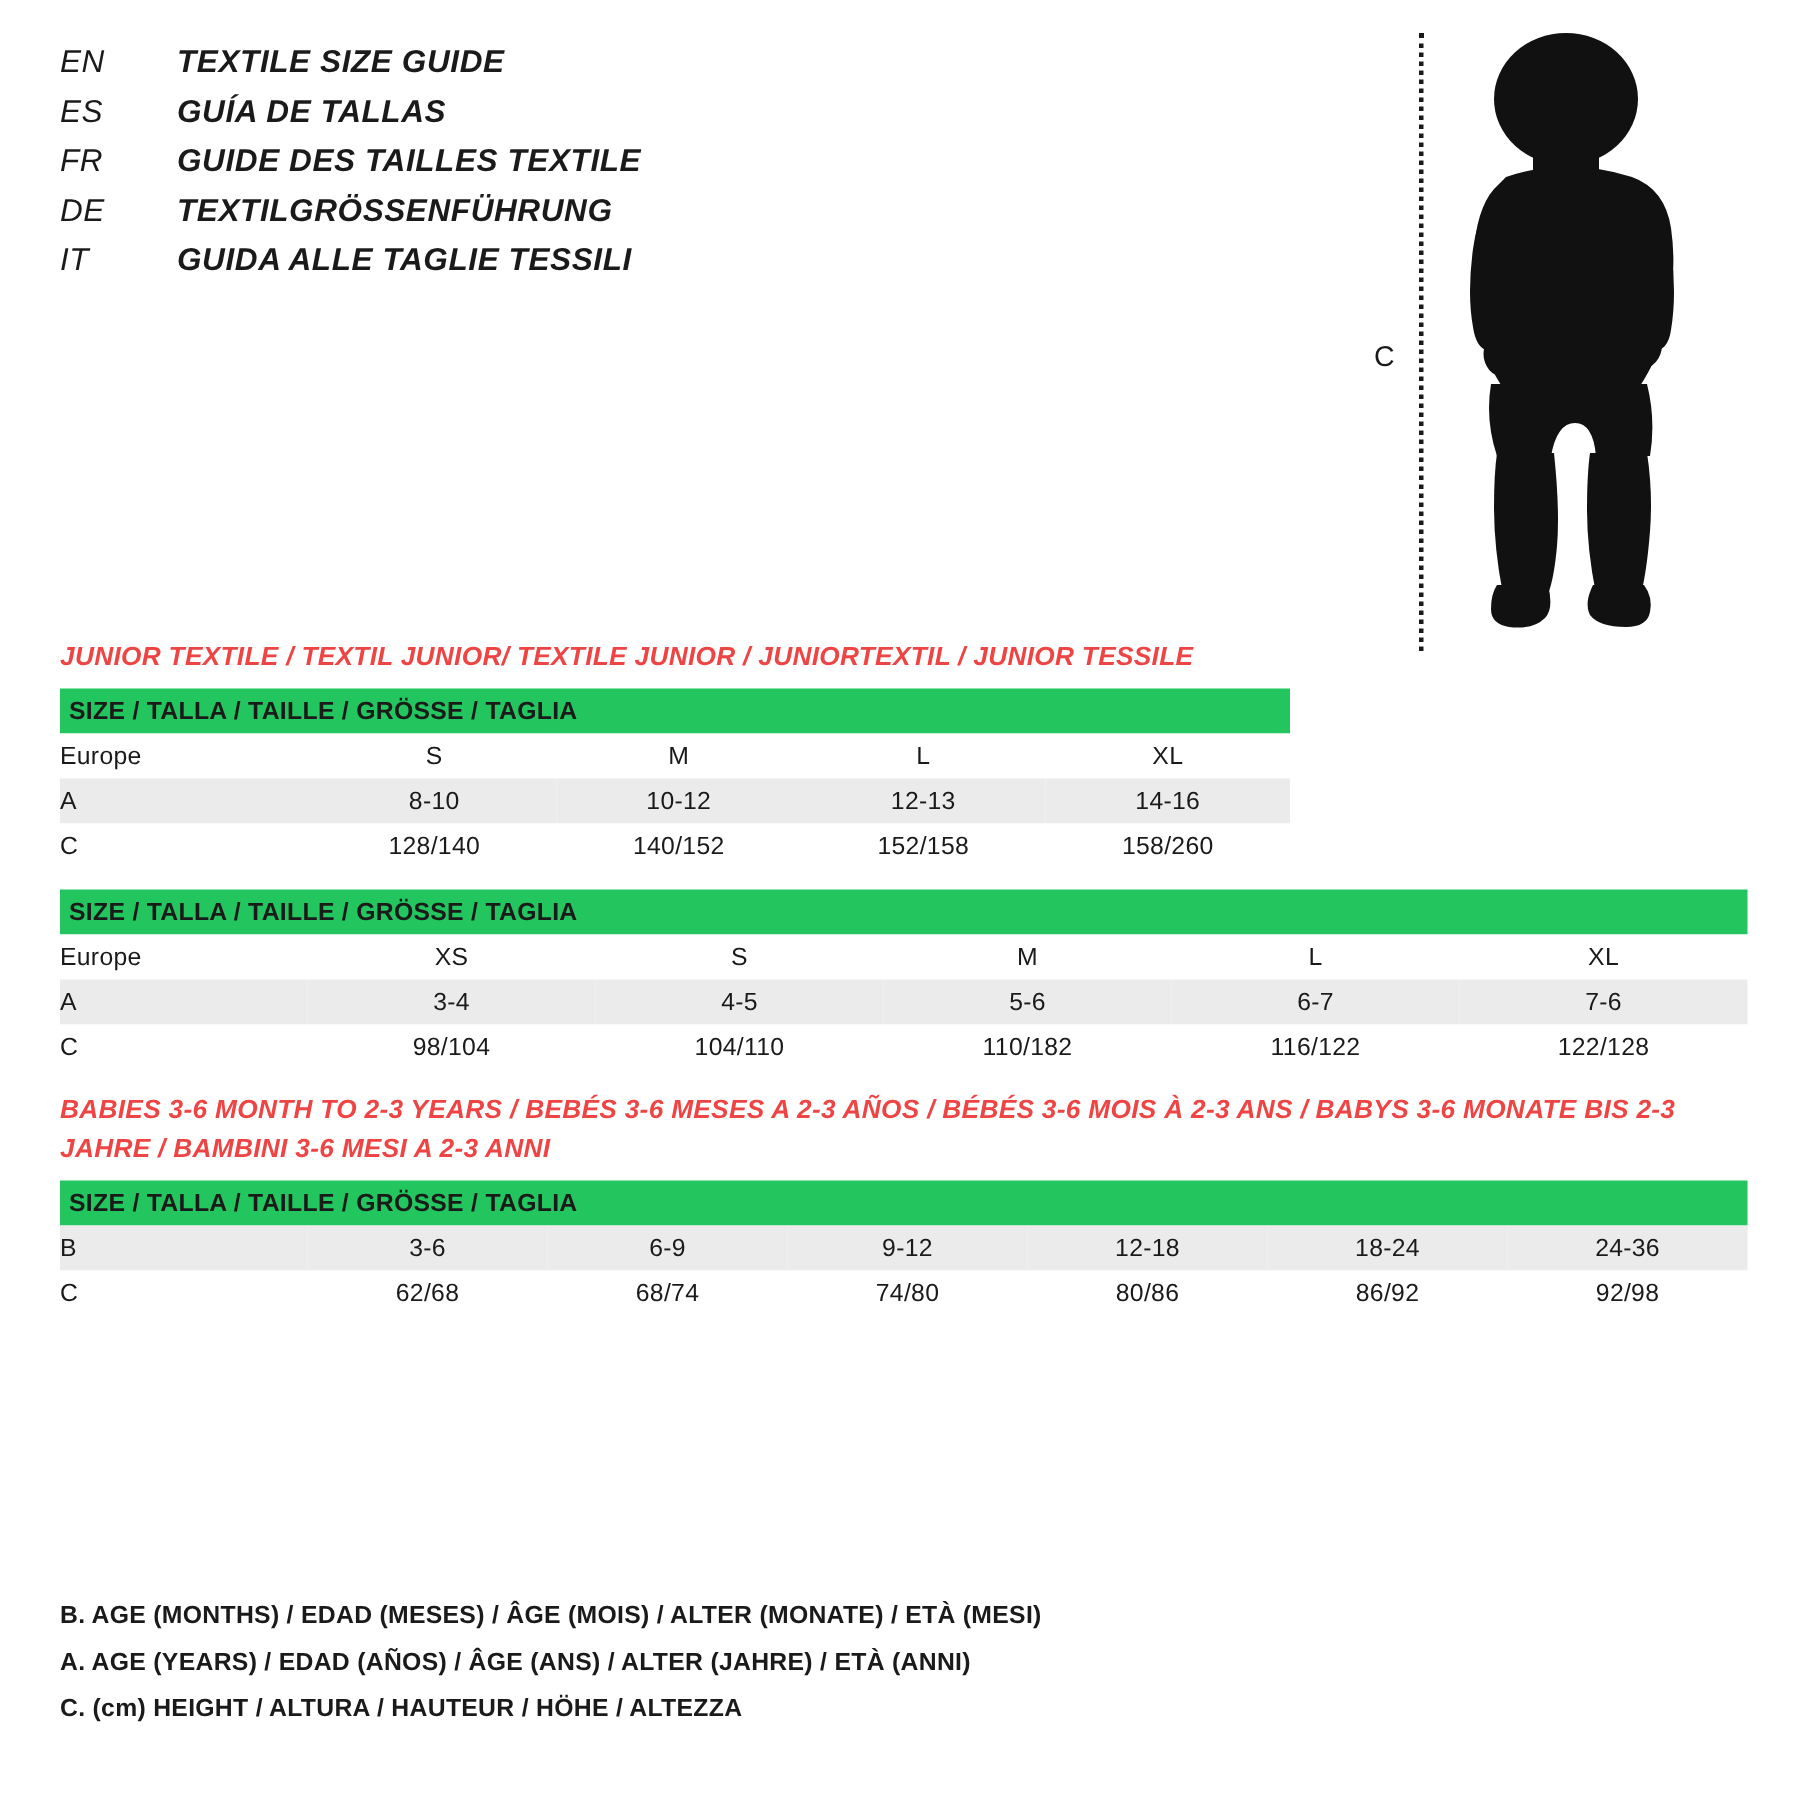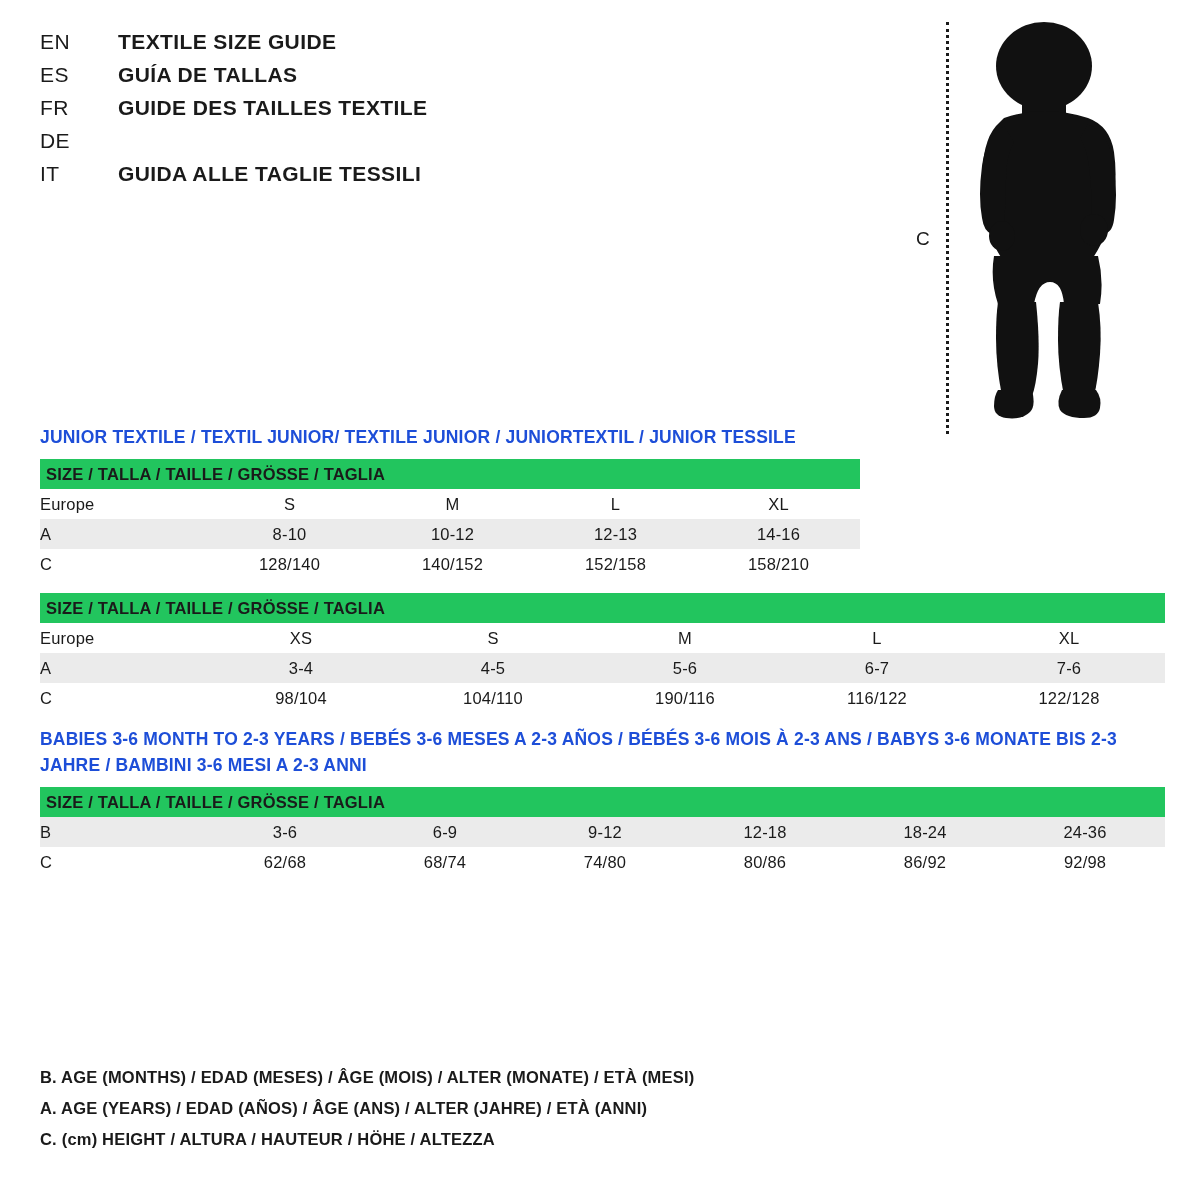--- a/index.html
+++ b/index.html
@@ -20,20 +20,21 @@
   .header {
     position: absolute;
     top: 30px;
     left: 40px;
     width: 640px;
   }
   .lang-row {
     display: flex;
     align-items: flex-end;
     margin-bottom: 9px;
+    font-style: italic;
   }
   .lang-code {
     width: 78px;
     flex: 0 0 78px;
     font-size: 21px;
     letter-spacing: 0.4px;
     color: #1a1a1a;
   }
   .lang-title {
     font-size: 21px;
@@ -79,23 +80,24 @@
     left: 40px;
     width: 1125px;
   }
   .section {
     margin-bottom: 14px;
   }
   .section-title {
     font-size: 17.5px;
     font-weight: bold;
     letter-spacing: 0.2px;
-    color: #1d4ed8;
+    color: #ef4444;
     margin-bottom: 9px;
     line-height: 1.45;
+    font-style: italic;
   }
   table.size-table {
     border-collapse: collapse;
     table-layout: fixed;
   }
   table.size-table td {
     font-size: 16.5px;
     color: #1a1a1a;
     height: 30px;
     padding: 0;
@@ -154,20 +156,21 @@
   <div class="lang-row">
     <div class="lang-code">ES</div>
     <div class="lang-title">GUÍA DE TALLAS</div>
   </div>
   <div class="lang-row">
     <div class="lang-code">FR</div>
     <div class="lang-title">GUIDE DES TAILLES TEXTILE</div>
   </div>
   <div class="lang-row">
     <div class="lang-code">DE</div>
+    <div class="lang-title">TEXTILGRÖSSENFÜHRUNG</div>
   </div>
   <div class="lang-row">
     <div class="lang-code">IT</div>
     <div class="lang-title">GUIDA ALLE TAGLIE TESSILI</div>
   </div>
 </div>
 
 <div class="figure-area">
   <div class="figure-label">C</div>
   <div class="figure-dashline"></div>
@@ -231,21 +234,21 @@
         <td class="c-val">8-10</td>
         <td class="c-val">10-12</td>
         <td class="c-val">12-13</td>
         <td class="c-val">14-16</td>
       </tr>
       <tr class="row-plain">
         <td class="c-label">C</td>
         <td class="c-val">128/140</td>
         <td class="c-val">140/152</td>
         <td class="c-val">152/158</td>
-        <td class="c-val">158/210</td>
+        <td class="c-val">158/260</td>
       </tr>
     </tbody>
       </table>
   </div>
 
   <div class="section">
     <table class="size-table tbl-children">
       <colgroup>
         <col style="width:165px">
           <col style="width:192px">
@@ -271,21 +274,21 @@
         <td class="c-val">3-4</td>
         <td class="c-val">4-5</td>
         <td class="c-val">5-6</td>
         <td class="c-val">6-7</td>
         <td class="c-val">7-6</td>
       </tr>
       <tr class="row-plain">
         <td class="c-label">C</td>
         <td class="c-val">98/104</td>
         <td class="c-val">104/110</td>
-        <td class="c-val">190/116</td>
+        <td class="c-val">110/182</td>
         <td class="c-val">116/122</td>
         <td class="c-val">122/128</td>
       </tr>
     </tbody>
       </table>
   </div>
 
   <div class="section">
     <div class="section-title">BABIES 3-6 MONTH TO 2-3 YEARS / BEBÉS 3-6 MESES A 2-3 AÑOS / BÉBÉS 3-6 MOIS À 2-3 ANS / BABYS 3-6 MONATE BIS 2-3 JAHRE / BAMBINI 3-6 MESI A 2-3 ANNI</div>
     <table class="size-table tbl-babies">

